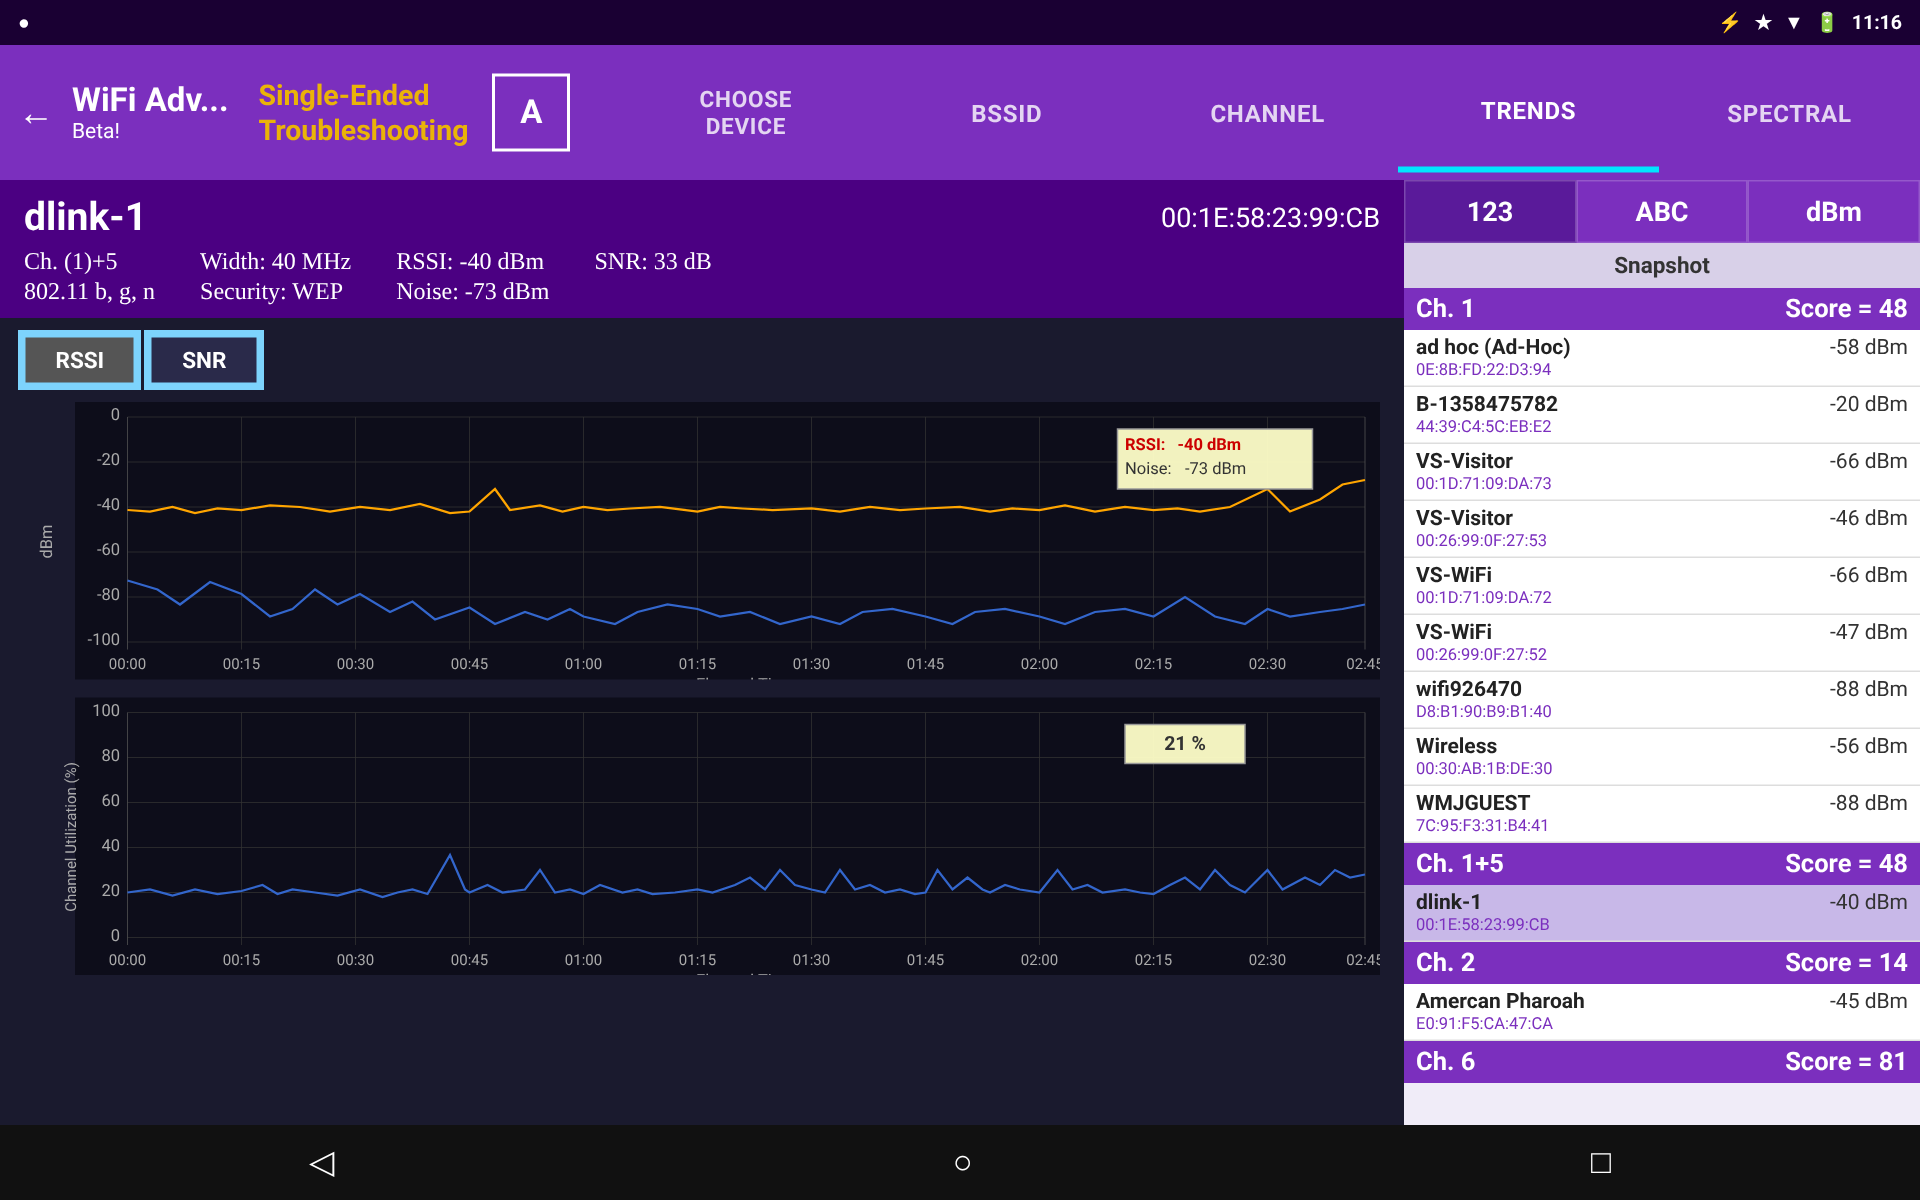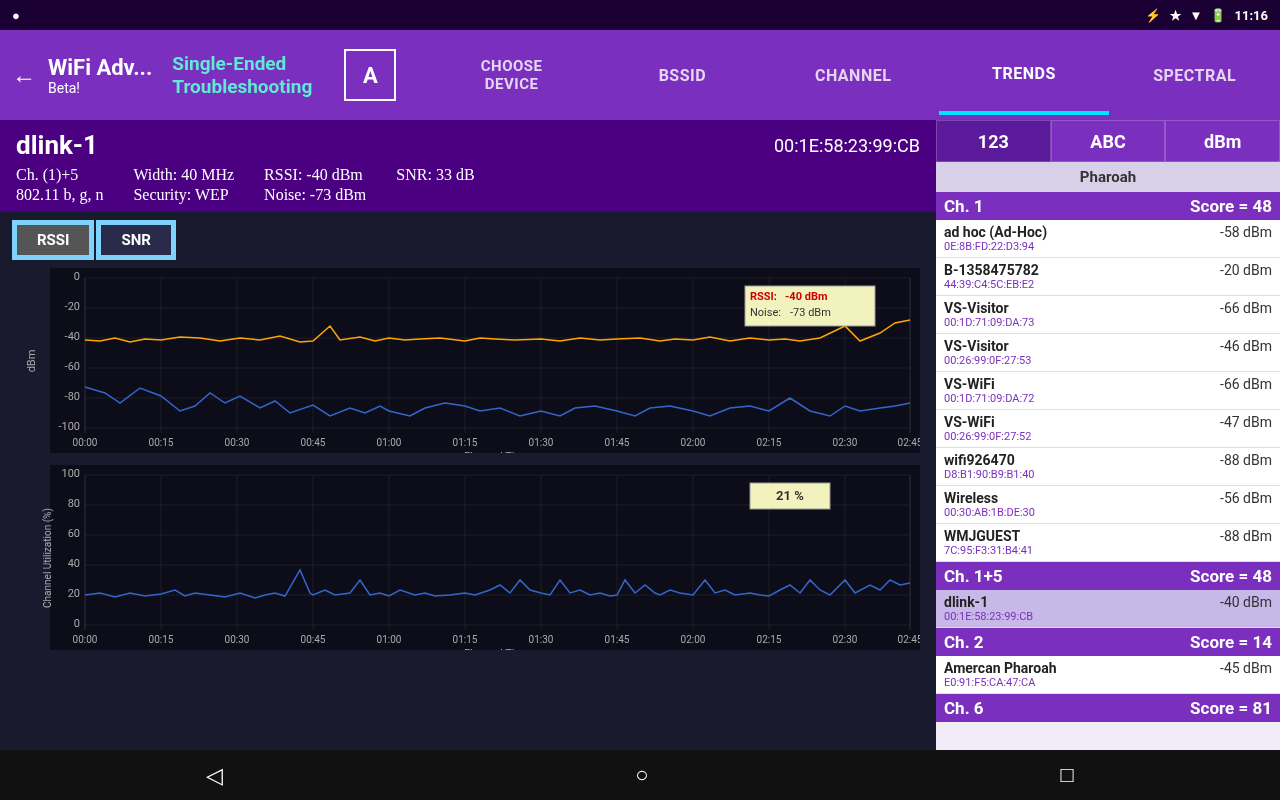--- a/index.html
+++ b/index.html
@@ -37,24 +37,24 @@
       display: flex;
       flex-direction: column;
       color: white;
       margin-right: 20px;
     }
     .header-title .app-name { font-size: 22px; font-weight: bold; }
     .header-title .beta { font-size: 14px; }
     .header-subtitle {
       display: flex;
       flex-direction: column;
-      color: #5eead4;
+      color: #eab308;
       font-size: 19px;
       font-weight: bold;
-      margin-right: 32px;
+      margin-right: 16px;
     }
     .header-icon {
       width: 52px;
       height: 52px;
       border: 2px solid white;
       display: flex;
       align-items: center;
       justify-content: center;
       color: white;
       font-size: 22px;
@@ -444,21 +444,21 @@
       </div>
     </div>
   </div>
 
   <div class="right-panel">
     <div class="right-tabs">
       <div class="right-tab active">123</div>
       <div class="right-tab">ABC</div>
       <div class="right-tab">dBm</div>
     </div>
-    <div class="snapshot-label">Pharoah</div>
+    <div class="snapshot-label">Snapshot</div>
 
     <div class="channel-list">
 
       <div class="channel-header">
         <span>Ch. 1</span>
         <span>Score = 48</span>
       </div>
 
       <div class="network-item">
         <div class="network-item-row">

